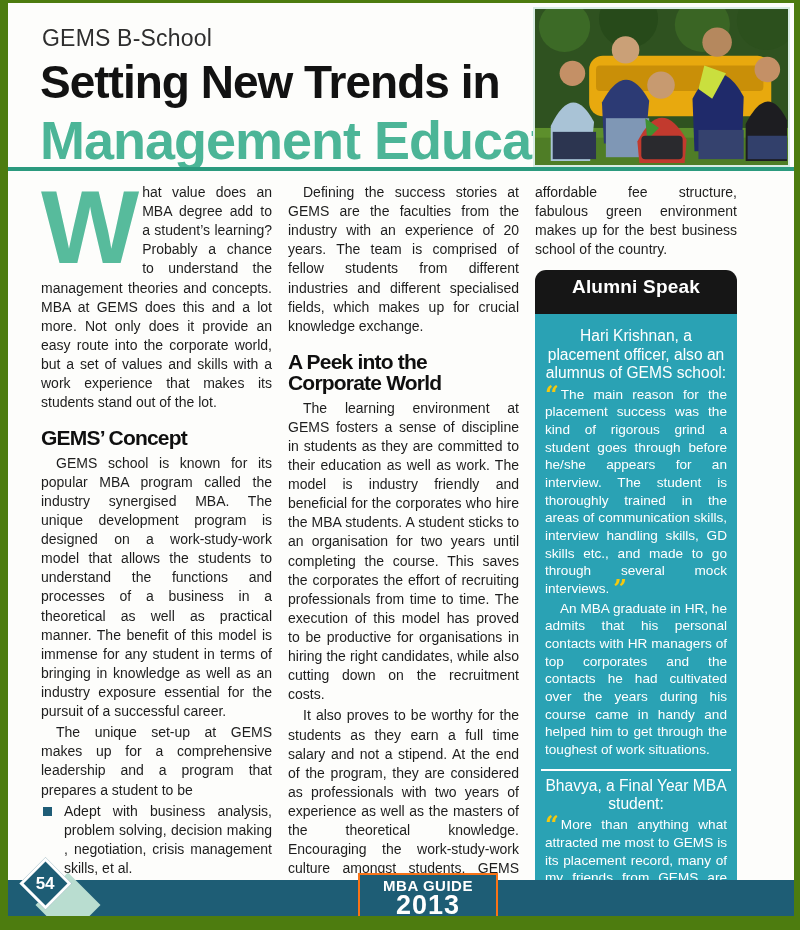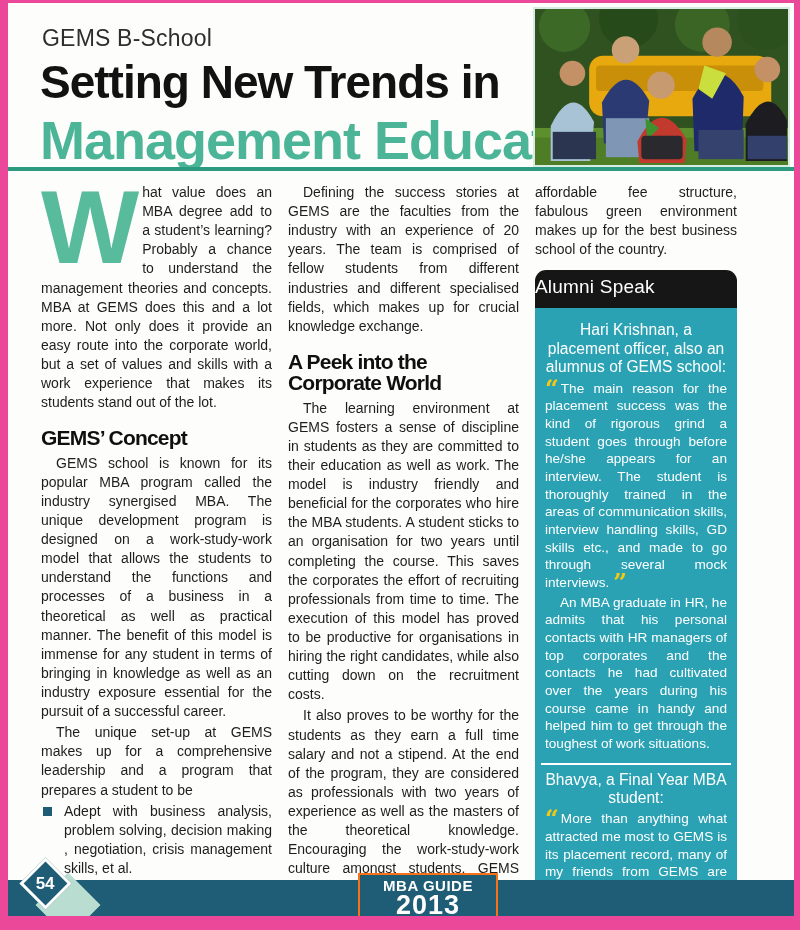--- a/index.html
+++ b/index.html
@@ -1,18 +1,18 @@
 <!DOCTYPE html>
 <html><head>
 <meta charset="utf-8">
 <style>
   * { margin: 0; padding: 0; box-sizing: border-box; }
   html, body { width: 800px; height: 930px; }
   body { font-family: "Liberation Sans", sans-serif; background: #a9a9a9; }
-  .frame { position: relative; width: 800px; height: 930px; background: #ec4899; overflow: hidden; }
+  .frame { position: relative; width: 800px; height: 930px; background: #4d7c0f; overflow: hidden; }
   .page { position: absolute; top: 3px; left: 8px; right: 6px; bottom: 14px; background: #fdfdfb; overflow: hidden; }
 
   
   .kicker { position: absolute; top: 22px; left: 34px; font-size: 23px; color: #2e2e2e; letter-spacing: 0.2px; }
   .title1 { position: absolute; top: 52px; left: 32px; font-size: 46px; font-weight: 700; letter-spacing: -1px; color: #121212; text-align: right; }
   .title2 { position: absolute; top: 106px; left: 32px; font-size: 54px; font-weight: 700; letter-spacing: -1px; color: #4cb597; }
   .rule { position: absolute; top: 164px; left: 0; right: 0; height: 4px; background: #2b9a7e; }
 
   
   .photo { position: absolute; top: 4px; right: 4px; width: 257px; height: 160px; border: 2px solid #d9ece4; overflow: hidden; background: #355c22; }
@@ -26,21 +26,21 @@
   .col p.ind { text-indent: 15px; }
   .col h2 { font-size: 21px; font-weight: 700; letter-spacing: -0.8px; color: #0f0f0f; margin: 15px 0 5px; line-height: 1.02; text-align: left; }
   .dropcap { float: left; font-size: 104px; line-height: 0.78; font-weight: 700; color: #57bb9c; padding: 4px 7px 0 0; letter-spacing: -4px; }
   .bullets { margin-top: 2px; }
   .bullet-item { display: flex; margin-bottom: 1px; }
   .bullet-square { width: 9px; height: 9px; background: #1f5d77; margin: 5px 12px 0 2px; flex: none; }
   .bullet-text { flex: 1; text-align: justify; }
 
   
   .alumni { margin-top: 11px; }
-  .alumni-header { background: #161616; color: #ffffff; font-size: 19px; font-weight: 400; text-align: left; border-radius: 11px 11px 0 0; padding: 4px 0 8px; letter-spacing: 0.2px; }
+  .alumni-header { background: #161616; color: #ffffff; font-size: 19px; font-weight: 700; text-align: center; border-radius: 11px 11px 0 0; padding: 4px 0 14px; letter-spacing: 0.2px; }
   .alumni-body { background: #2aa2b4; border-radius: 0 0 14px 14px; padding: 7px 10px 16px; color: #ffffff; font-size: 13.6px; line-height: 1.3; text-align: justify; }
   .speaker { font-size: 15.6px; font-weight: 400; line-height: 1.18; text-align: center; margin: 6px 0 3px; }
   .speaker sup { font-size: 16px; }
   .alumni-body p { margin-bottom: 2px; }
   .alumni-body p.ind { text-indent: 15px; }
   .qmark { font-family: "DejaVu Serif", serif; font-weight: 700; font-size: 24px; line-height: 0; vertical-align: -4px; color: #f4c90f; letter-spacing: -2px; }
   .qmark.open::before { content: "\201C"; margin-right: 4px; }
   .qmark.close::before { content: "\201D"; margin-left: 4px; }
   .divider { border-top: 2px solid #ffffff; margin: 10px -4px 6px; }
 

